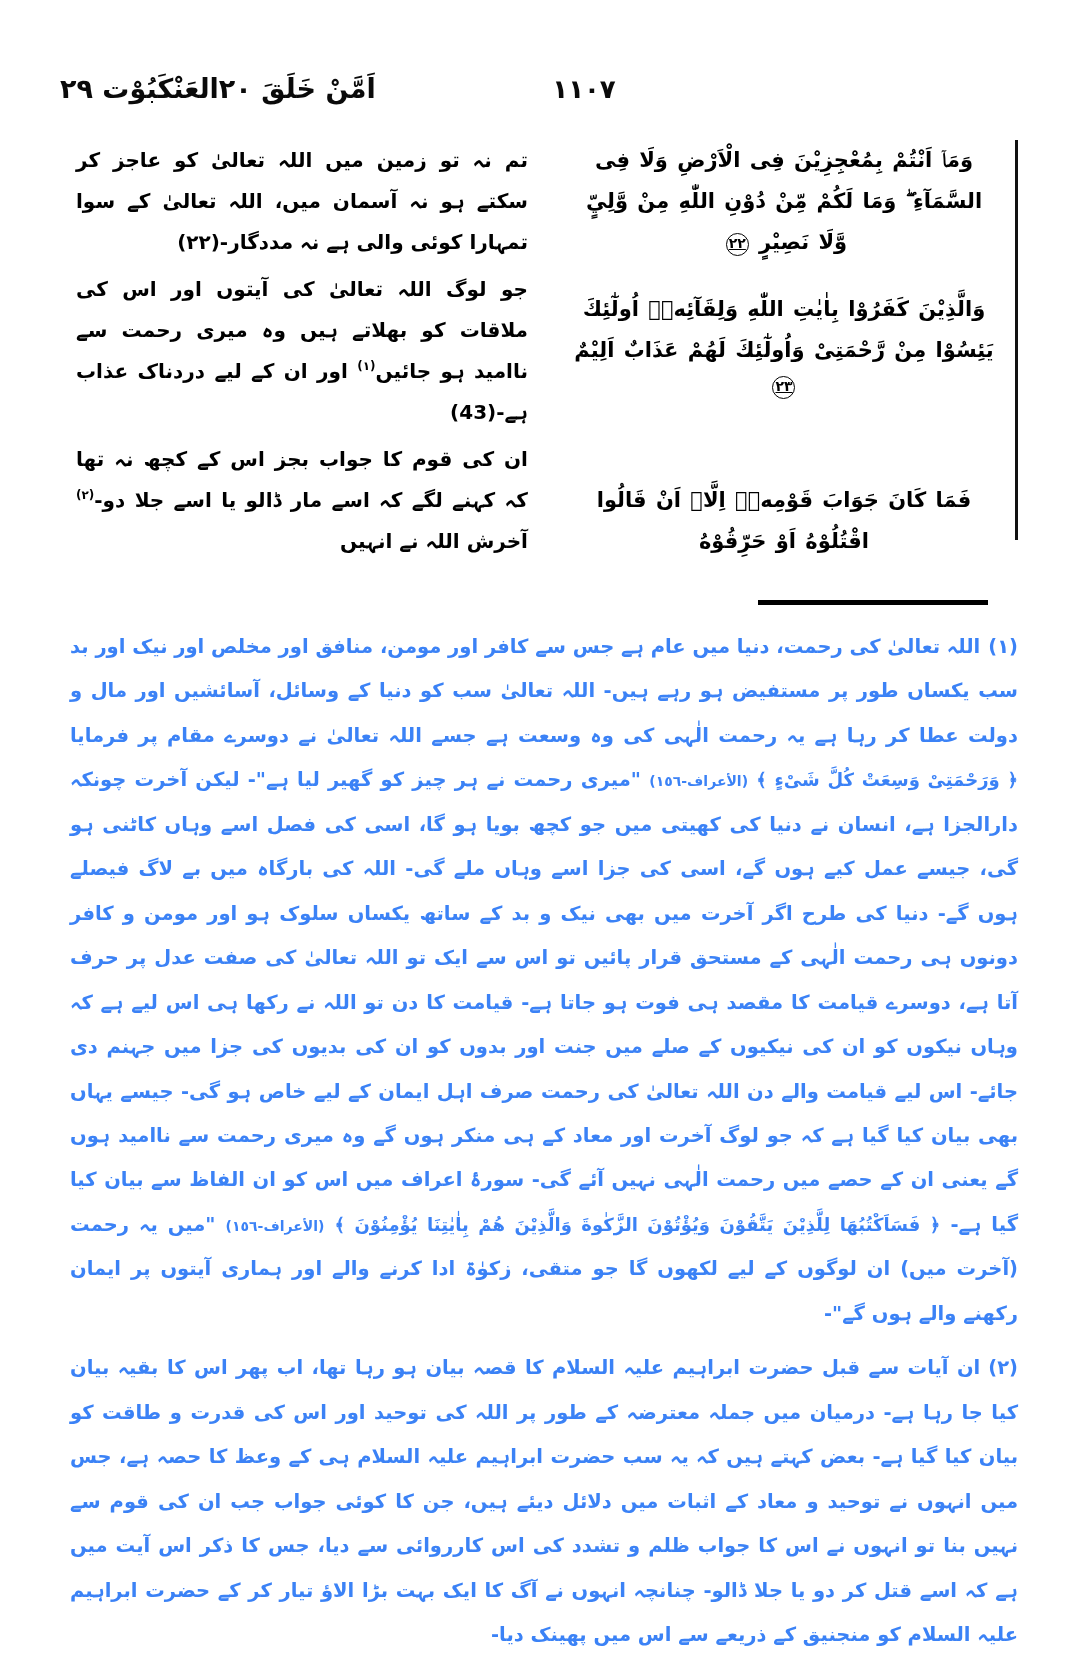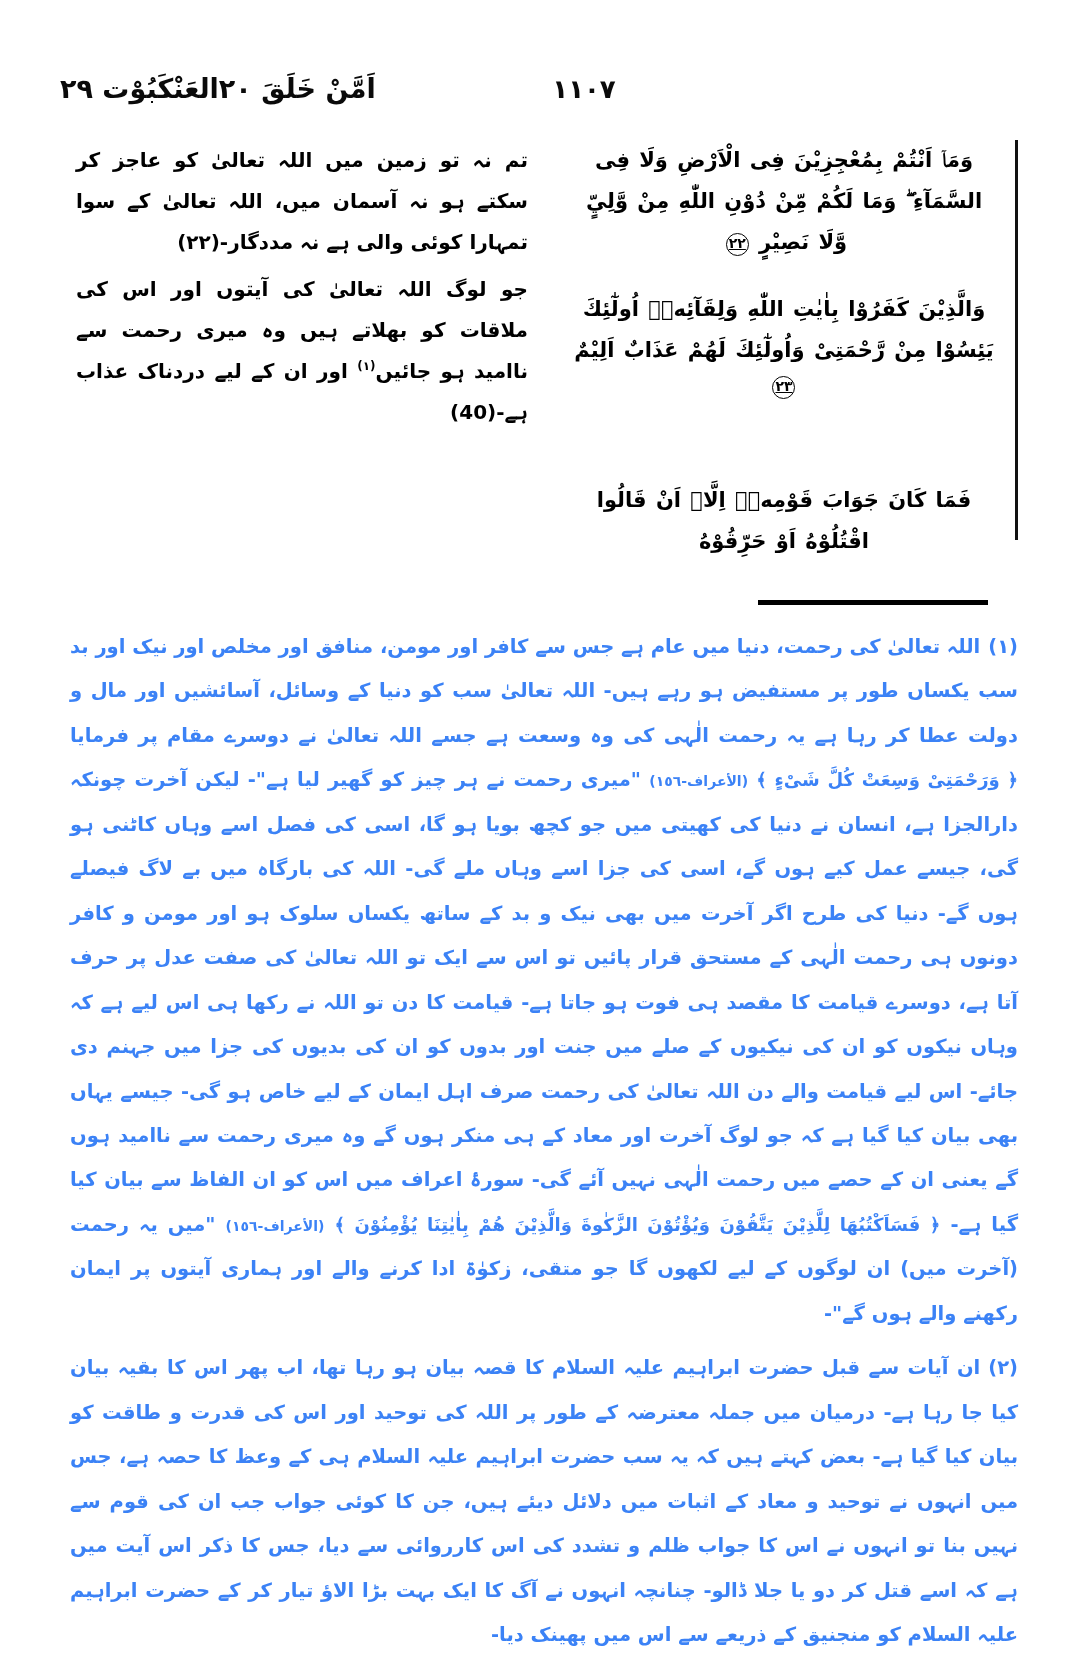--- a/index.html
+++ b/index.html
@@ -202,21 +202,25 @@
         <span class="ayah-text">فَمَا كَانَ جَوَابَ قَوْمِهٖۤ اِلَّاۤ اَنْ قَالُوا اقْتُلُوْهُ اَوْ حَرِّقُوْهُ</span>
       </div>
     </div>
 
     <div class="col-urdu">
       <p class="urdu-para">
         <span>تم نہ تو زمین میں اللہ تعالیٰ کو عاجز کر سکتے ہو نہ آسمان میں، اللہ تعالیٰ کے سوا تمہارا کوئی والی ہے نہ مددگار-</span><span class="vnum">(٢٢)</span>
       </p>
       <p class="urdu-para">
         <span>جو لوگ اللہ تعالیٰ کی آیتوں اور اس کی ملاقات کو بھلاتے ہیں وہ میری رحمت سے ناامید ہو جائیں</span><span class="fn-ref">(١)</span>
-        <span>اور ان کے لیے دردناک عذاب ہے-</span><span class="vnum">(40)</span>
+        <span>اور ان کے لیے دردناک عذاب ہے-</span><span class="vnum">(43)</span>
+      </p>
+      <p class="urdu-para">
+        <span>ان کی قوم کا جواب بجز اس کے کچھ نہ تھا کہ کہنے لگے کہ اسے مار ڈالو یا اسے جلا دو-</span><span class="fn-ref">(٢)</span>
+        <span>آخرش اللہ نے انہیں</span>
       </p>
     </div>
   </div>
 
   <div class="divider"></div>
 
   <div class="footnotes">
 
     <div class="footnote">
       <span class="fn-marker">(١)</span><span>اللہ تعالیٰ کی رحمت، دنیا میں عام ہے جس سے کافر اور مومن، منافق اور مخلص اور نیک اور بد سب یکساں طور پر مستفیض ہو رہے ہیں- اللہ تعالیٰ سب کو دنیا کے وسائل، آسائشیں اور مال و دولت عطا کر رہا ہے یہ رحمت الٰہی کی وہ وسعت ہے جسے اللہ تعالیٰ نے دوسرے مقام پر فرمایا</span>

